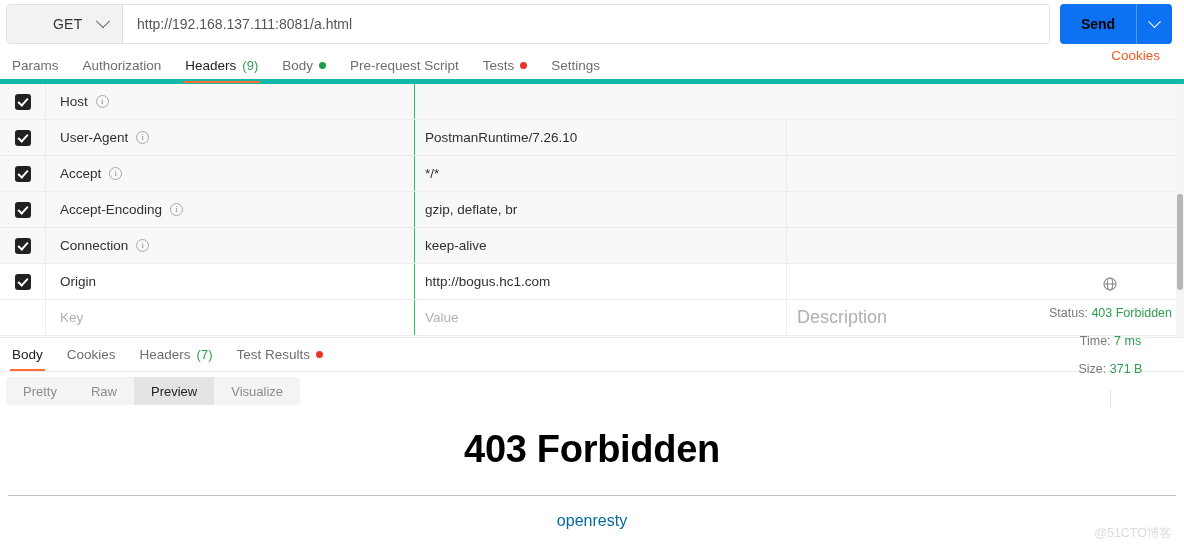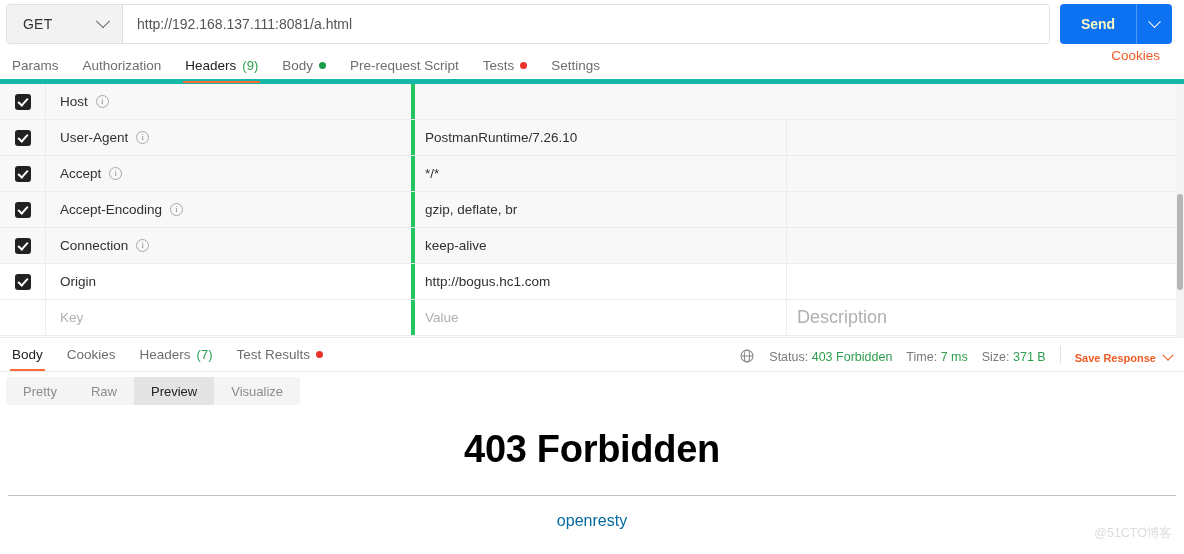--- a/index.html
+++ b/index.html
@@ -35,21 +35,21 @@
     justify-content: space-between;
     width: 116px;
     padding: 0 14px 0 16px;
     background: #f2f2f2;
     border-right: 1px solid #e0e0e0;
     font-size: 14px;
     color: #333333;
     cursor: pointer;
     flex: none;
   }
-  .method-label { letter-spacing: 0.2px; }
+  .method-label { letter-spacing: 0.2px; margin-left: 30px; }
   .chev {
     width: 10px; height: 10px;
     border-right: 1.6px solid #6b6b6b;
     border-bottom: 1.6px solid #6b6b6b;
     transform: rotate(45deg) translate(-2px,-2px);
   }
   .url-input {
     flex: 1;
     display: flex;
     align-items: center;
@@ -66,21 +66,21 @@
     margin-left: 10px;
     border-radius: 4px;
     overflow: hidden;
     background: #0d6efd;
     background: #0c72f2;
     flex: none;
   }
   .send-btn {
     display: flex; align-items: center; justify-content: center;
     width: 76px; height: 100%;
-    color: #fef9c3; font-size: 14px; font-weight: bold;
+    color: #000000; font-size: 14px; font-weight: bold;
     cursor: pointer;
   }
   .send-caret {
     display: flex; align-items: center; justify-content: center;
     width: 36px; height: 100%;
     border-left: 1px solid rgba(255,255,255,0.28);
     cursor: pointer;
   }
   .send-caret .chev { border-color: #ffffff; width: 9px; height: 9px; }
 
@@ -143,21 +143,21 @@
     display: flex; align-items: center; justify-content: center;
     flex: none;
     border-right: 1px solid #ededed;
   }
   .cell-key {
     width: 369px;
     display: flex; align-items: center; gap: 8px;
     padding-left: 14px;
     font-size: 13.5px;
     color: #303030;
-    border-right: 4px solid #22c55e;
+    border-right: 1px solid #22c55e;
     flex: none;
   }
   .cell-val {
     width: 372px;
     display: flex; align-items: center;
     padding-left: 10px;
     font-size: 13.5px;
     color: #303030;
     border-right: 1px solid #ededed;
     flex: none;
@@ -236,24 +236,25 @@
   .rtab.active::after {
     content: "";
     position: absolute;
     left: 10px; right: 10px; bottom: 0;
     height: 2px;
     background: #ff6c37;
   }
   .status-group {
     margin-left: auto;
     display: flex;
-    align-items: flex-end;
+    align-items: center;
     gap: 14px;
     font-size: 12.5px;
     color: #7a7a7a;
+    flex-direction: column;
   }
   .globe-icon { width: 16px; height: 16px; color: #8a8a8a; display: block; }
   .stat-val { color: #2e9e4f; }
   .divider-v { width: 1px; height: 18px; background: #e2e2e2; }
   .save-resp {
     display: flex; align-items: center; gap: 8px;
     color: #ef5b25;
     font-size: 11px;
     font-weight: bold;
     cursor: pointer;

